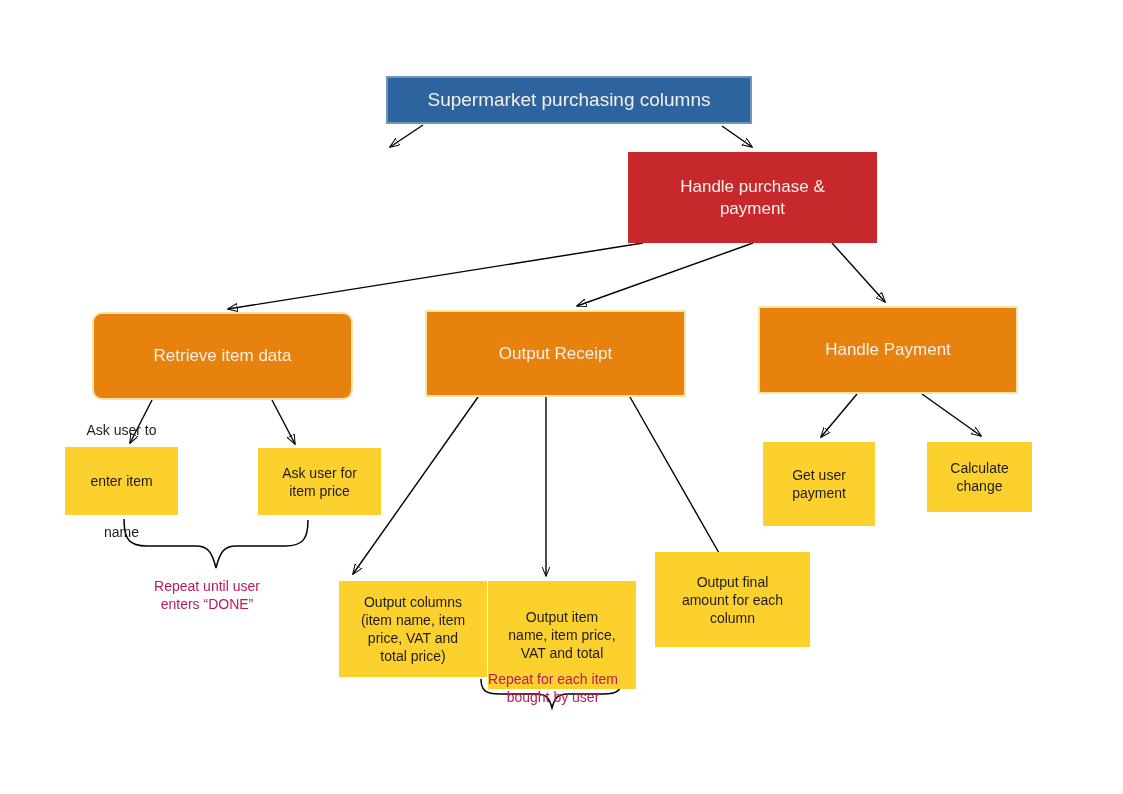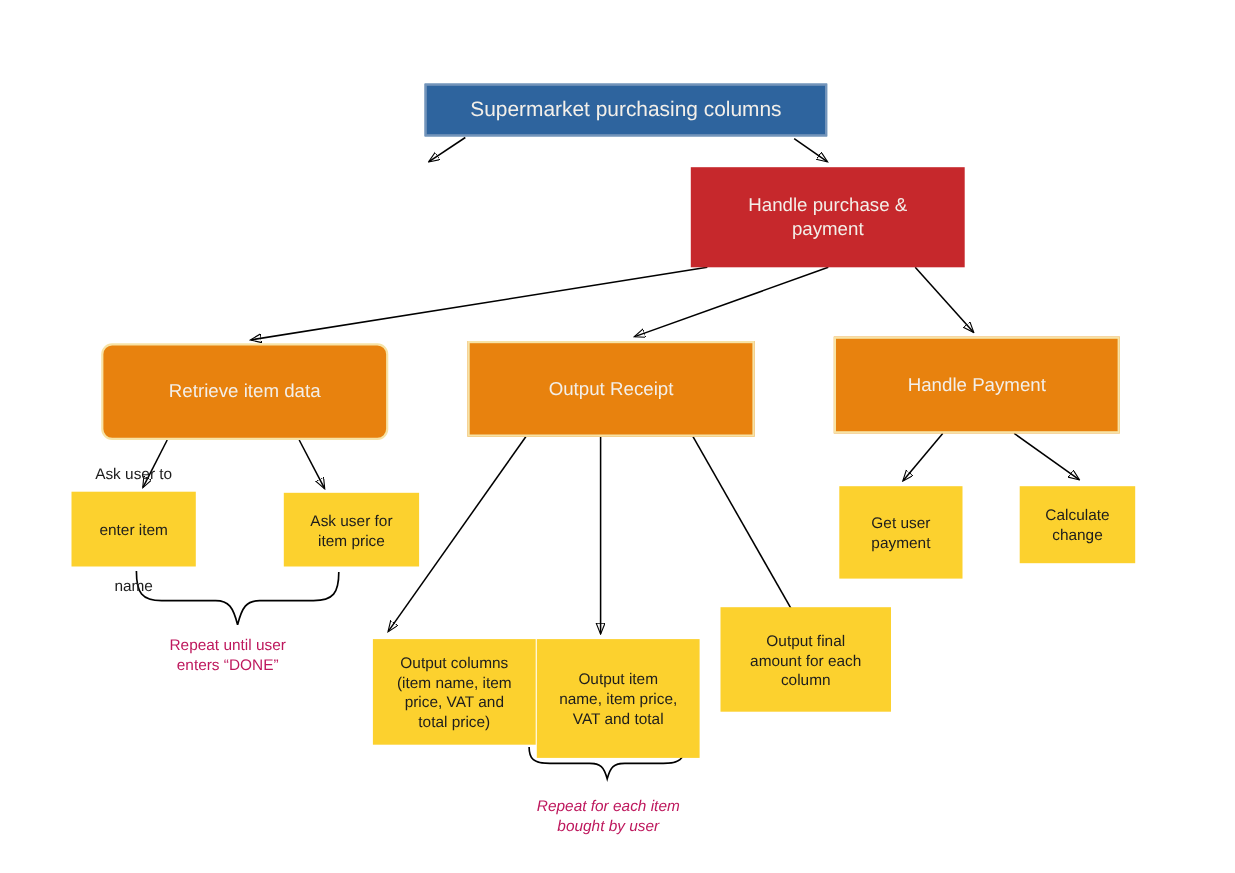--- a/index.html
+++ b/index.html
@@ -157,18 +157,18 @@
   <div class="node yellow" style="left:927px; top:442px; width:105px; height:70px;">
       <span class="ln">Calculate</span>
       <span class="ln">change</span>
     </div>
 
   <div class="annotation" style="left:117px; top:577px; width:180px;">
       <span class="ln">Repeat until user</span>
       <span class="ln">enters “DONE”</span>
     </div>
 
-  <div class="annotation" style="left:463px; top:723px; width:180px;font-style:italic;">
+  <div class="annotation" style="left:463px; top:670px; width:180px;">
       <span class="ln">Repeat for each item</span>
       <span class="ln">bought by user</span>
     </div>
 
 </div>
 
 </body></html>

